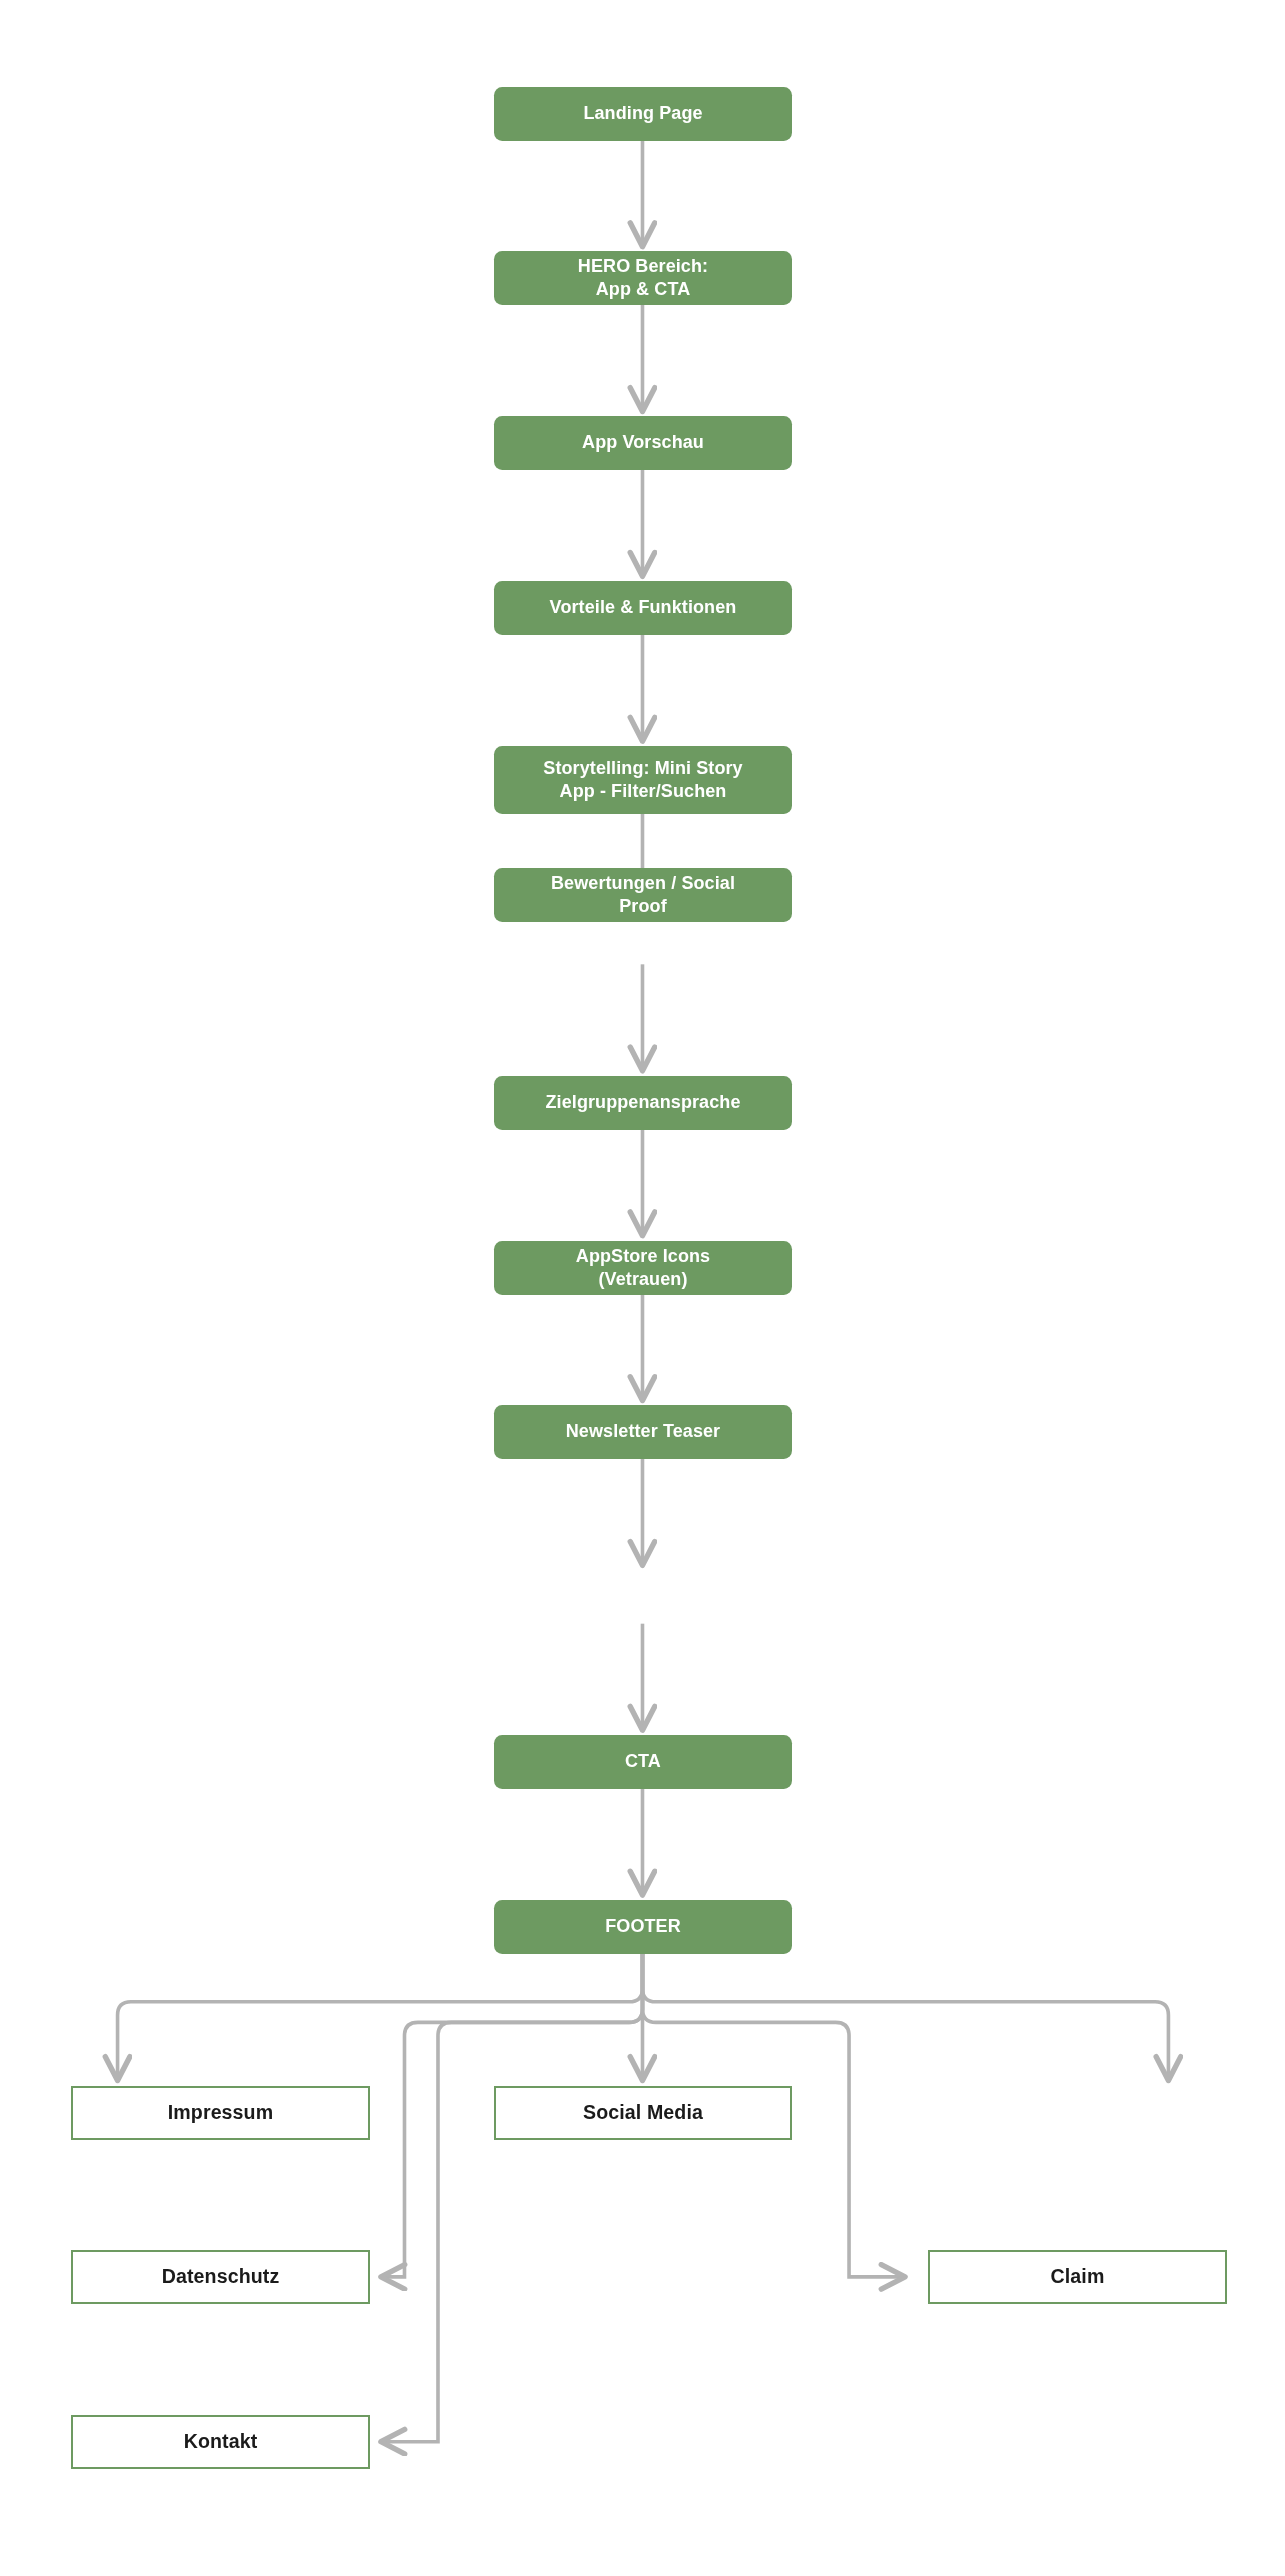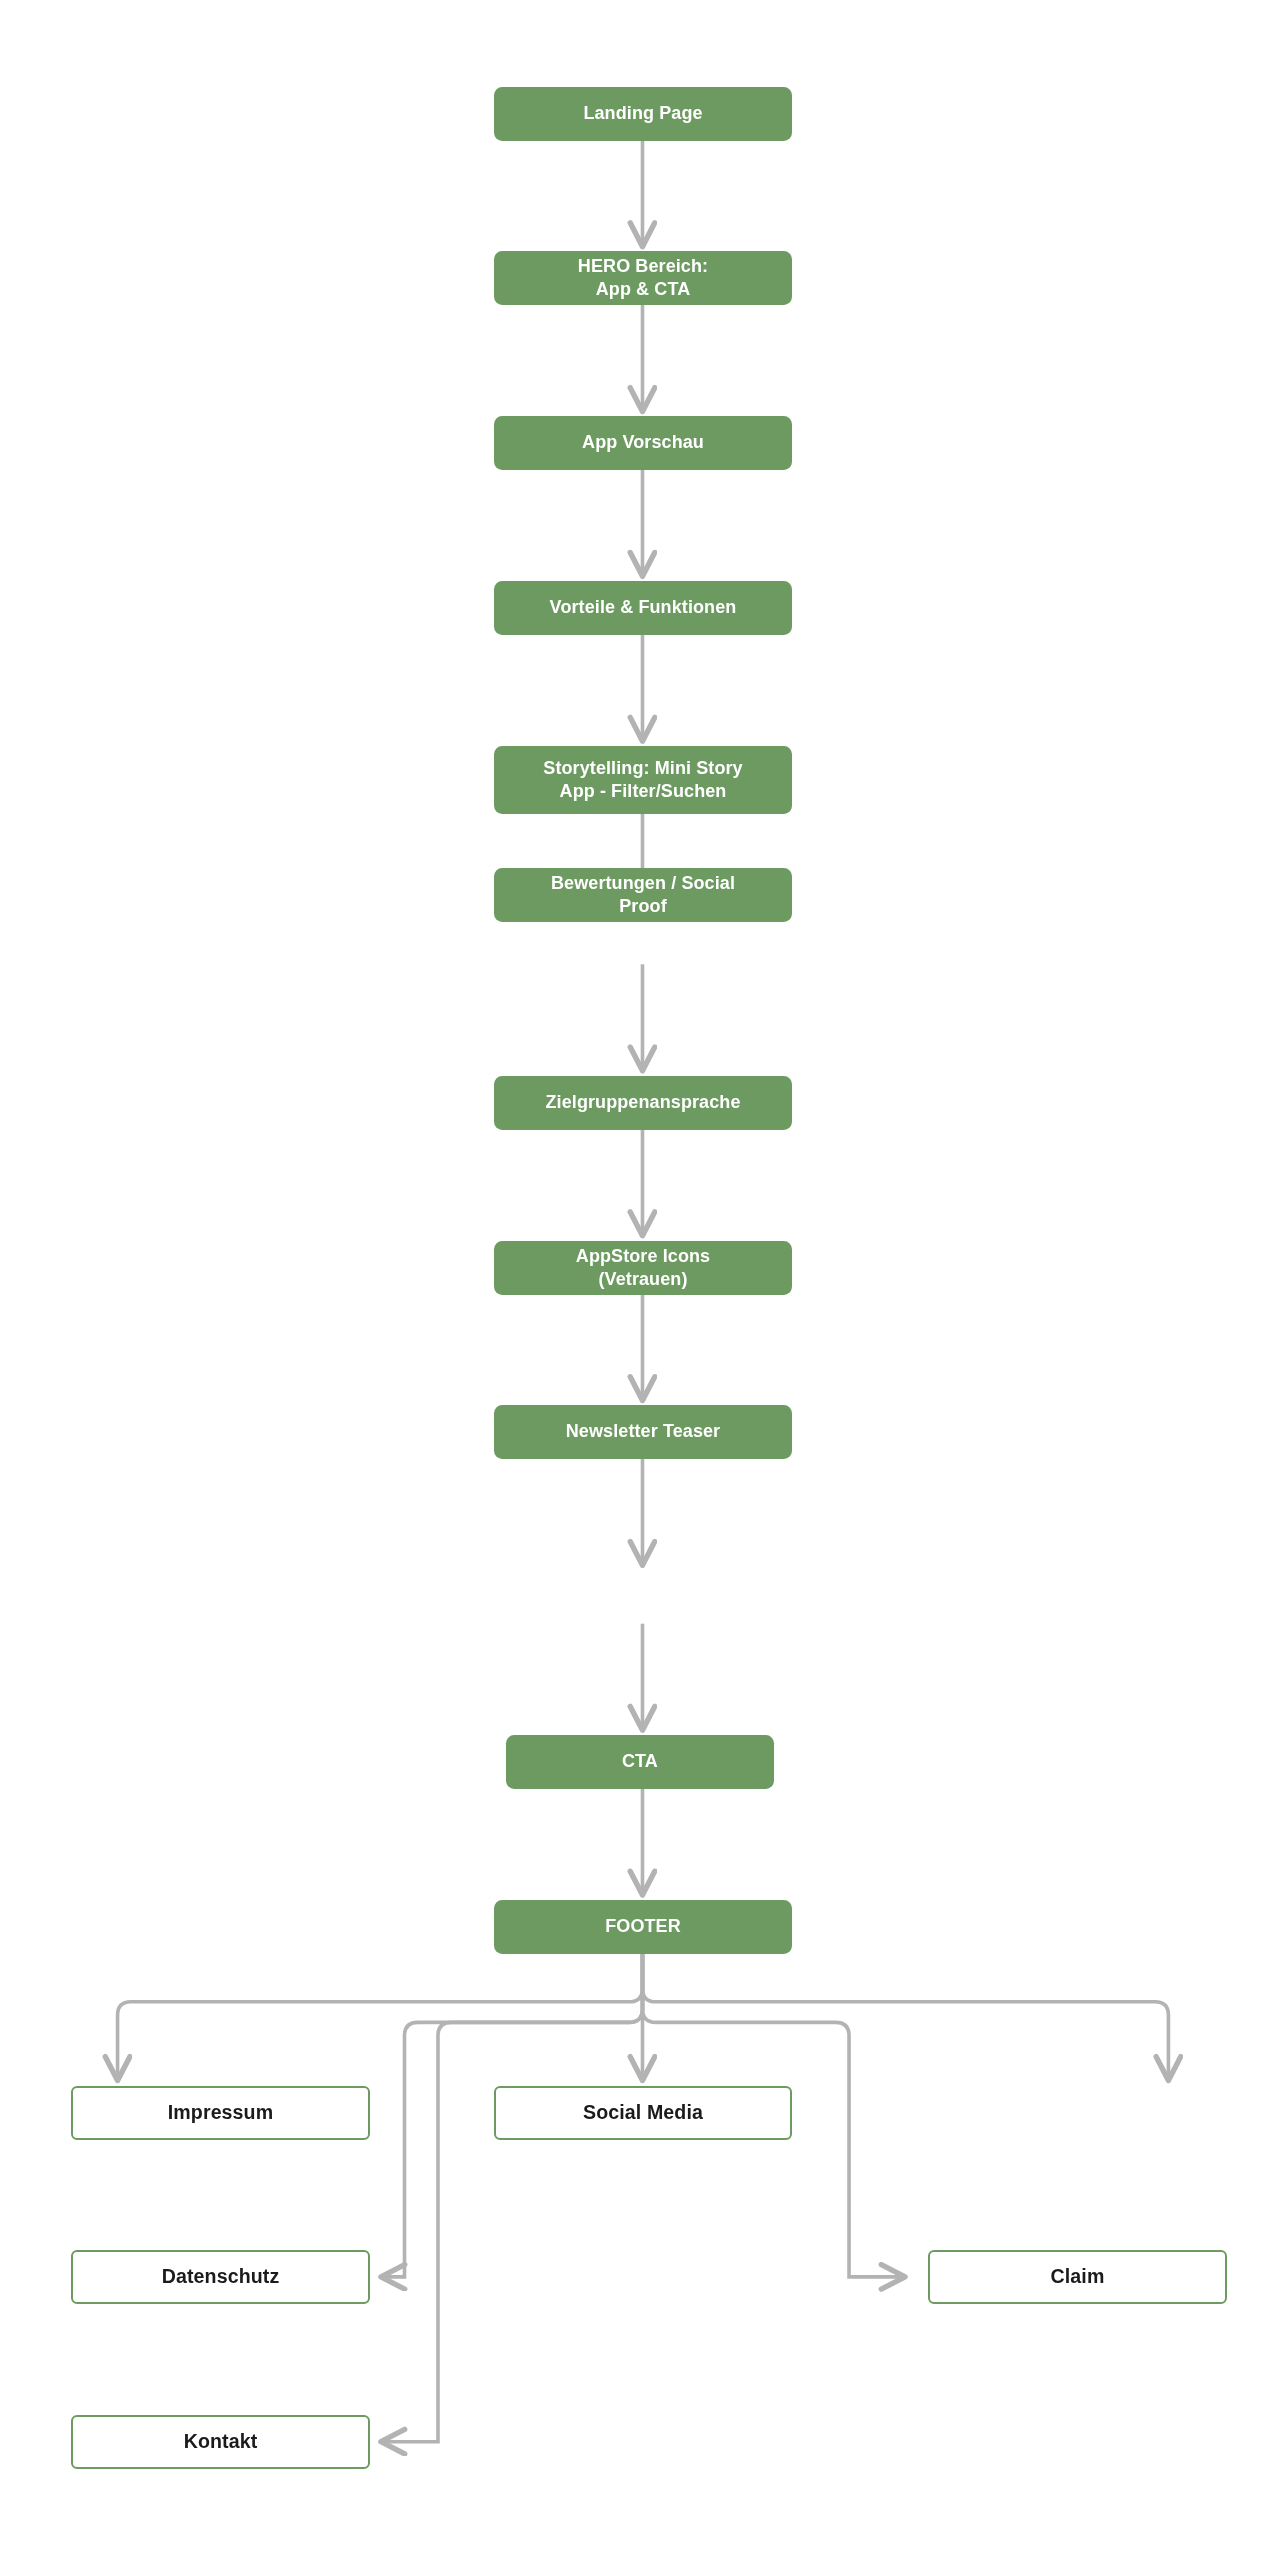--- a/index.html
+++ b/index.html
@@ -38,21 +38,21 @@
     border-radius: 8.2px;
     font-weight: bold;
     font-size: 18px;
     letter-spacing: 0.1px;
     padding: 3.1px 9.3px;
   }
   .node-secondary {
     background: #ffffff;
     color: #1b1b1b;
     border: 2.6px solid #6d9a61;
-    border-radius: 6px;
+    border-radius: 0;
     font-weight: bold;
     font-size: 19.6px;
     letter-spacing: 0.1px;
     padding: 3.1px 9.3px;
   }
   .node-label {
     display: block;
     white-space: pre-line;
   }
 </style>
@@ -113,21 +113,21 @@
   <div class="node node-primary" style="left:494px; top:1076px; width:298px; height:54px;">
     <span class="node-label">Zielgruppenansprache</span>
   </div>
   <div class="node node-primary" style="left:494px; top:1241px; width:298px; height:54px;">
     <span class="node-label">AppStore Icons
 (Vetrauen)</span>
   </div>
   <div class="node node-primary" style="left:494px; top:1405px; width:298px; height:54px;">
     <span class="node-label">Newsletter Teaser</span>
   </div>
-  <div class="node node-primary" style="left:494px; top:1735px; width:268px; height:54px;margin-left:12px;">
+  <div class="node node-primary" style="left:494px; top:1735px; width:298px; height:54px;">
     <span class="node-label">CTA</span>
   </div>
   <div class="node node-primary" style="left:494px; top:1900px; width:298px; height:54px;">
     <span class="node-label">FOOTER</span>
   </div>
 
   <div class="node node-secondary" style="left:71px; top:2086px; width:299px; height:54px;">
     <span class="node-label">Impressum</span>
   </div>
   <div class="node node-secondary" style="left:494px; top:2086px; width:298px; height:54px;">

